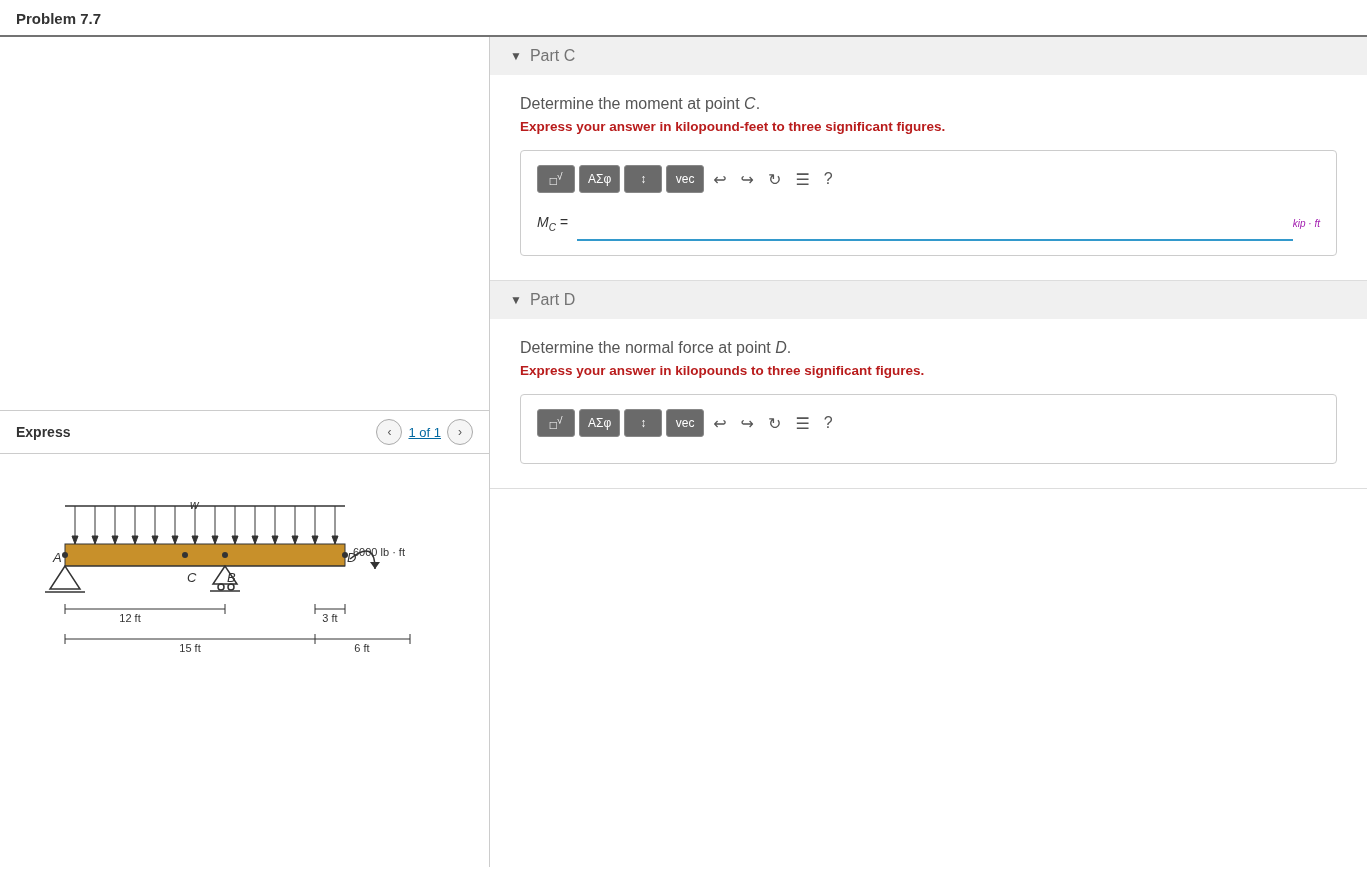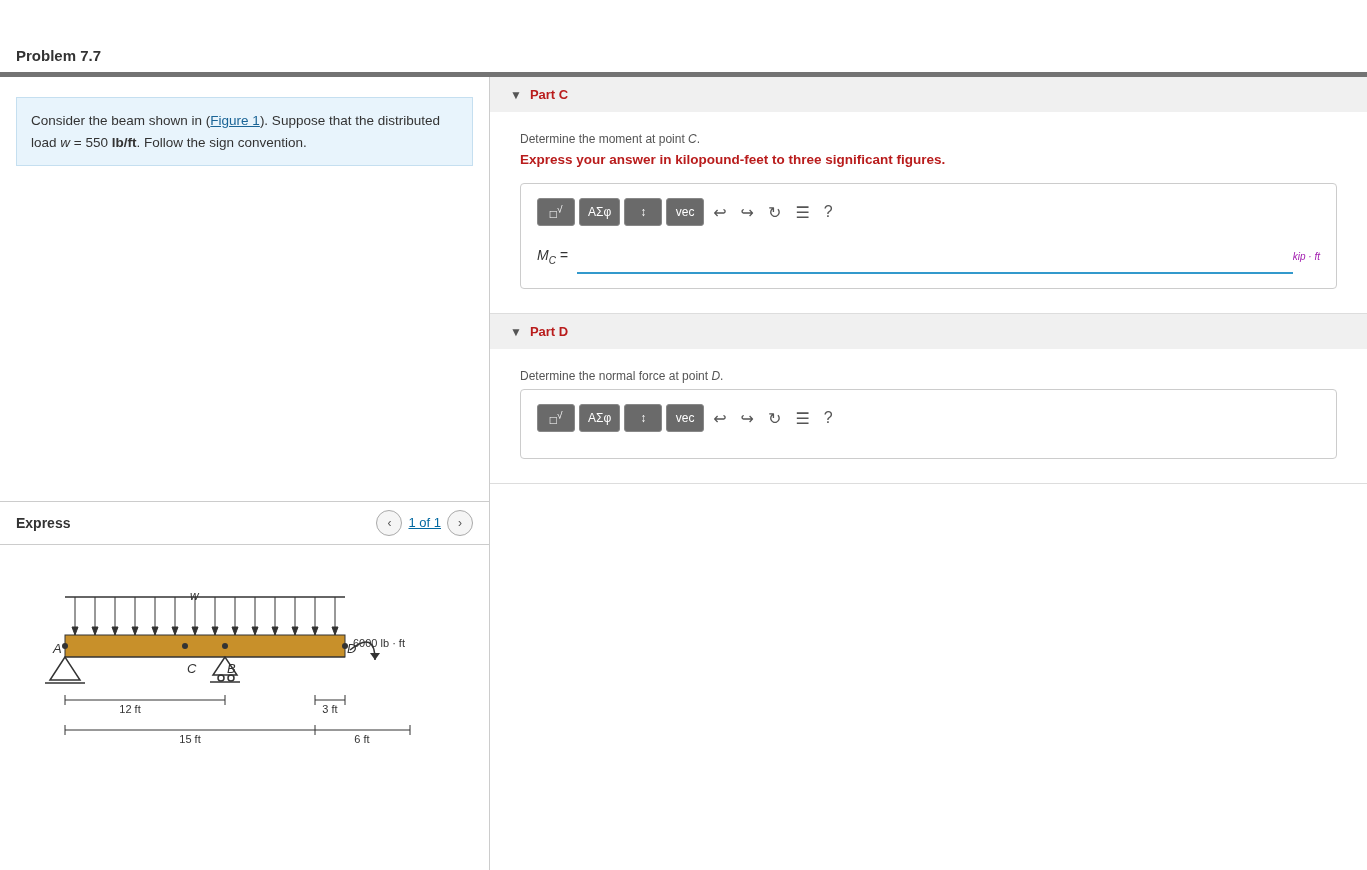--- a/index.html
+++ b/index.html
@@ -7,22 +7,21 @@
       font-family: Arial, sans-serif;
       font-size: 14px;
       background: #fff;
       color: #333;
       width: 1367px;
       min-height: 870px;
       overflow-x: hidden;
     }
     .top-bar {
       padding: 10px 16px 8px 16px;
-      border-bottom: 5px solid #737373;
-      margin-top: 37px;
+      border-bottom: 2px solid #737373;
     }
     .top-bar h2 {
       font-size: 15px;
       font-weight: bold;
       color: #333;
     }
     .main-layout {
       display: flex;
       height: calc(870px - 40px);
     }
@@ -115,29 +114,29 @@
       display: flex;
       align-items: center;
       gap: 8px;
       cursor: pointer;
     }
     .part-header .arrow {
       font-size: 12px;
       color: #555;
     }
     .part-header .part-label {
-      font-size: 13px;
-      font-weight: bold;
-      color: #b91c1c;
+      font-size: 16px;
+      font-weight: normal;
+      color: #737373;
     }
     .part-body {
       padding: 20px 30px 24px 30px;
     }
     .part-question {
-      font-size: 12px;
+      font-size: 16px;
       color: #555;
       margin-bottom: 6px;
     }
     .part-question .point-label {
       font-style: italic;
     }
     .part-instruction {
       font-size: 13.5px;
       font-weight: bold;
       color: #b91c1c;
@@ -212,23 +211,20 @@
 </head>
 <body>
 
 <div class="top-bar">
   <h2>Problem 7.7</h2>
 </div>
 
 <div class="main-layout">
 
   <div class="left-panel">
-    <div class="problem-text">
-      Consider the beam shown in (<a href="#">Figure 1</a>). Suppose that the distributed load <i>w</i> = 550 <b>lb/ft</b>. Follow the sign convention.
-    </div>
 
     <div style="flex:1;"></div>
 
     <div class="figure-header">
       <span class="figure-title">Express</span>
       <div class="nav-controls">
         <button class="nav-btn">‹</button>
         <span class="page-indicator">1 of 1</span>
         <button class="nav-btn">›</button>
       </div>
@@ -362,20 +358,21 @@
 
     <div class="part-section">
       <div class="part-header">
         <span class="arrow">▼</span>
         <span class="part-label">Part D</span>
       </div>
       <div class="part-body">
         <p class="part-question">
           Determine the normal force at point <span class="point-label"><i>D</i></span>.
         </p>
+        <p class="part-instruction">Express your answer in kilopounds to three significant figures.</p>
         <div class="answer-box">
           <div class="math-toolbar">
             <button class="math-btn">
               <span>□<sup>√</sup></span>
             </button>
             <button class="math-btn">ΑΣφ</button>
             <button class="math-btn">↕</button>
             <button class="math-btn">vec</button>
             <button class="toolbar-icon-btn" title="Undo">↩</button>
             <button class="toolbar-icon-btn" title="Redo">↪</button>

